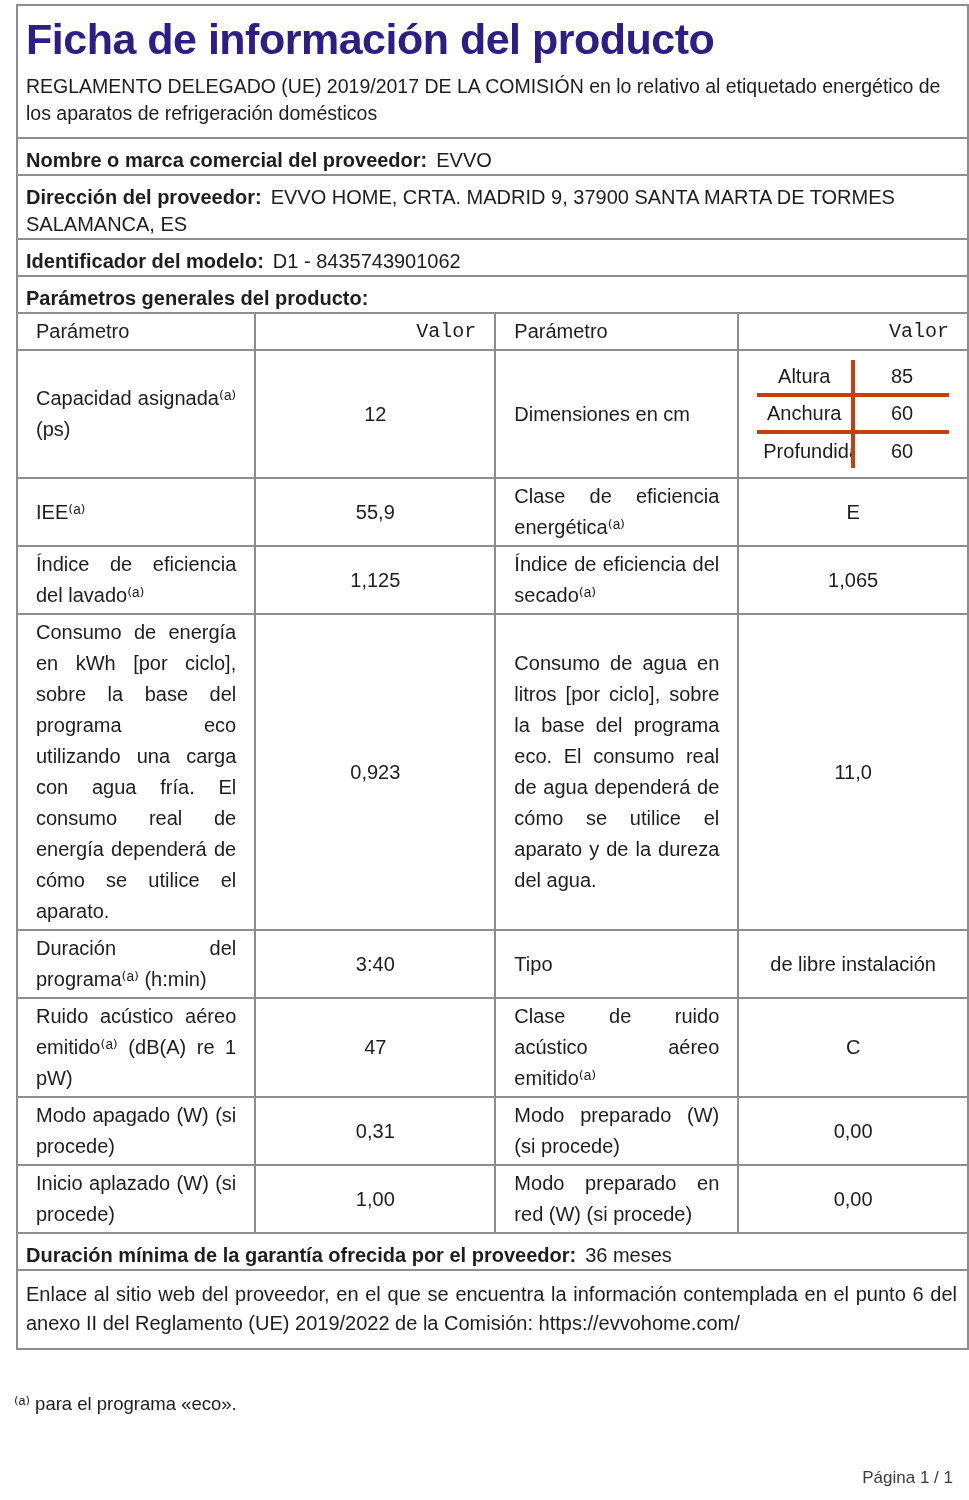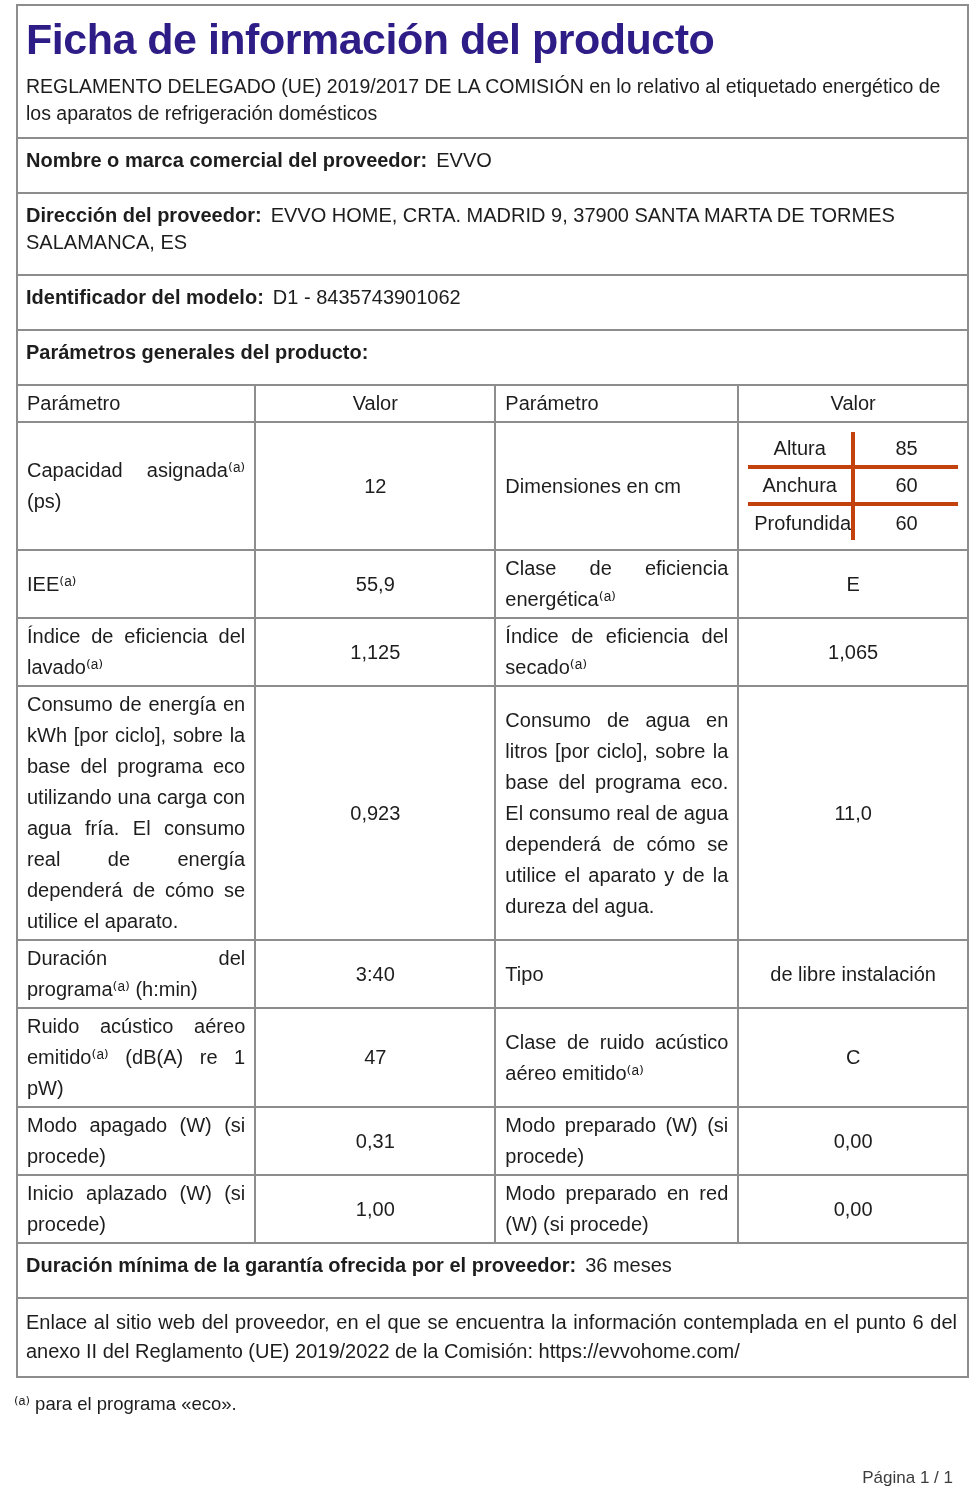--- a/index.html
+++ b/index.html
@@ -34,42 +34,42 @@
     line-height: 50px;
   }
   .subtitle {
     margin-top: 9px;
     font-size: 19.5px;
     line-height: 27px;
     max-width: 945px;
   }
 
   
-  .label-row { padding: 8px 10px 18px 8px; font-size: 20px; line-height: 27px; }
+  .label-row { padding: 8px 10px 0 8px; font-size: 20px; line-height: 27px; }
   .label-row b { font-weight: 700; }
   .label-row .val { margin-left: 9px; font-weight: 400; }
 
   
   table.params {
     width: 100%;
     border-collapse: collapse;
     border-style: hidden; 
     table-layout: fixed;
   }
   table.params td, table.params th {
     border: 2px solid #8d8d8d;
     font-size: 20px;
     font-weight: 400;
     line-height: 31px;
-    padding: 2px 9px;
+    padding: 2px 18px;
     vertical-align: middle;
     overflow: hidden;
   }
   table.params th.h-param { text-align: left; height: 32px; }
-  table.params th.h-valor { text-align: center; }
+  table.params th.h-valor { text-align: right; font-family: Liberation Mono, monospace; }
   td.lab { text-align: justify; }
   td.lab3 { text-align: justify; }
   td.val { text-align: center; }
   td.dims-cell { padding: 0; vertical-align: top; }
 
   table.dims {
     width: 100%;
     height: 100%;
     border-collapse: collapse;
     border-style: hidden;

